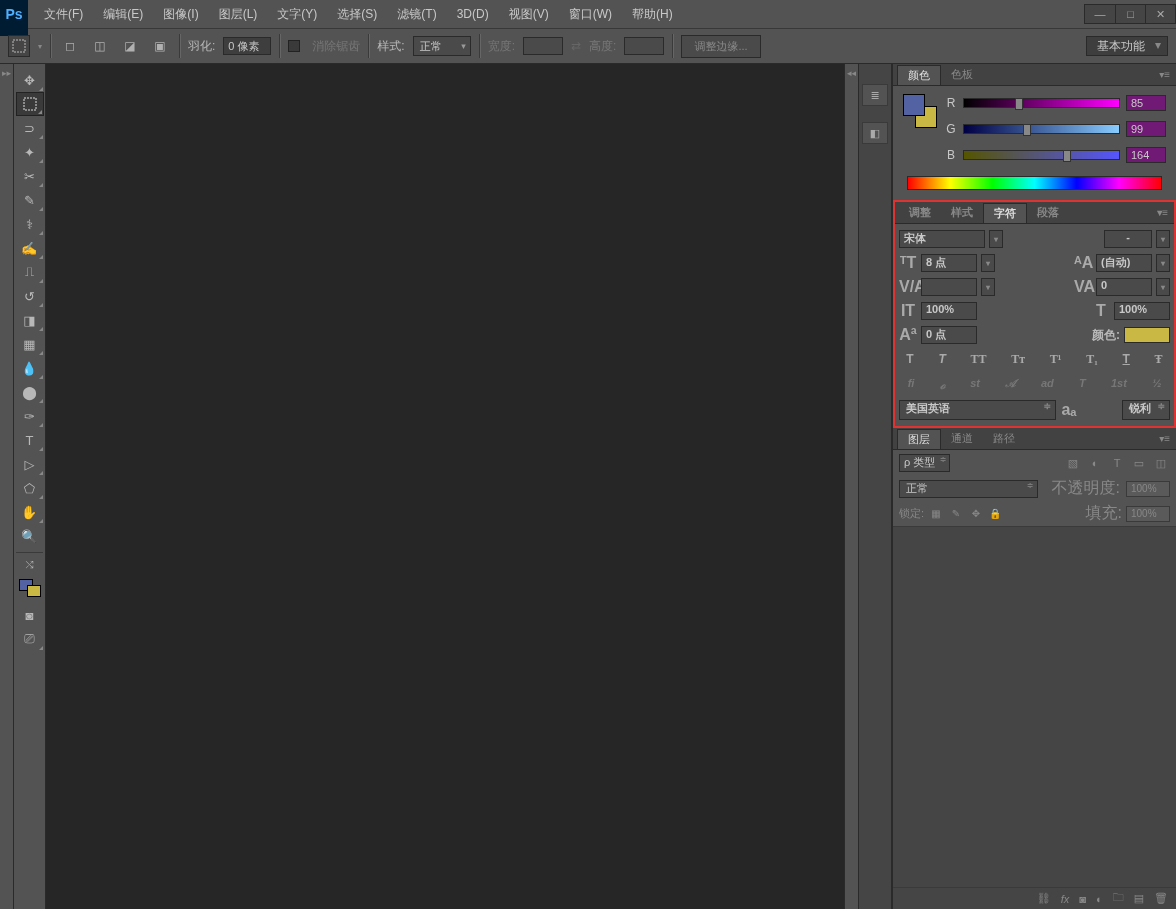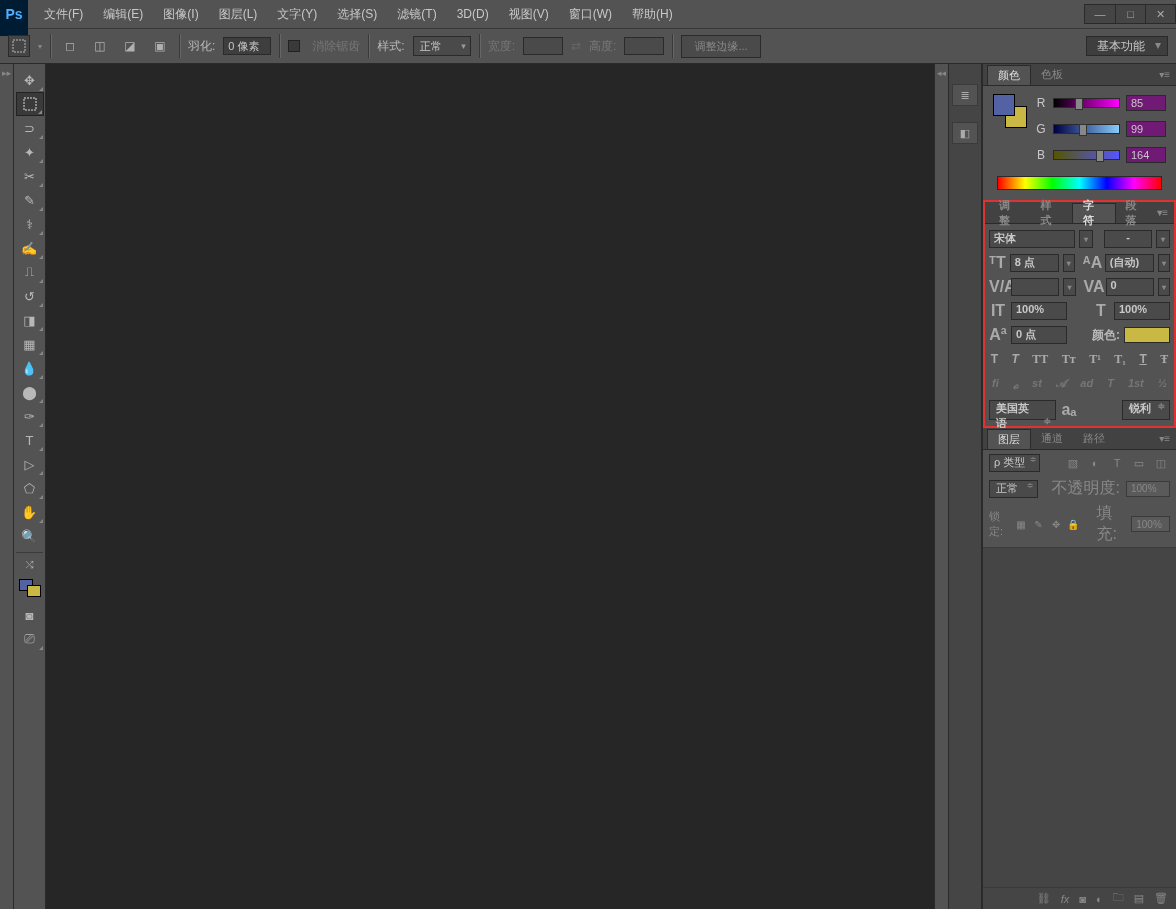--- a/index.html
+++ b/index.html
@@ -24,21 +24,21 @@
 .main-area { display:flex; height:845px; }
 .collapse-bar { width:14px; background:#535353; border-right:1px solid #2a2a2a; display:flex; align-items:flex-start; justify-content:center; padding-top:4px; color:#888; font-size:9px;}
 .collapse-bar.right{border-right:none; border-left:1px solid #2a2a2a;}
 .toolbox { width:32px; background:#535353; border-right:1px solid #2a2a2a; display:flex; flex-direction:column; padding-top:4px; }
 .tool { width:28px; height:24px; margin:0 auto; display:flex; align-items:center; justify-content:center; color:#b8b8b8; font-size:13px; position:relative;}
 .tool.active { background:#3a3a3a; border:1px solid #222; }
 .tool .tri { position:absolute; bottom:1px; right:1px; width:0; height:0; border-left:4px solid transparent; border-bottom:4px solid #888; }
 .canvas { flex:1; background:#262626; position:relative; }
 .dock-collapsed { width:34px; background:#454545; border-left:1px solid #2a2a2a; padding-top:20px; display:flex; flex-direction:column; align-items:center; gap:16px; border-right:1px solid #2a2a2a;}
 .dock-chip{ width:26px; height:22px; background:#535353; border:1px solid #3a3a3a; display:flex; align-items:center; justify-content:center; color:#aaa; font-size:11px;}
-.panels { width:194px; background:#535353; display:flex; flex-direction:column; border-left:1px solid #2a2a2a;}
+.panels { width:284px; background:#535353; display:flex; flex-direction:column; border-left:1px solid #2a2a2a;}
 .panel-tabs { display:flex; align-items:center; height:22px; background:#424242; border-bottom:1px solid #2a2a2a; padding-left:4px; position:relative;}
 .tab { padding:0 10px; height:20px; display:flex; align-items:center; color:#888; font-size:11px; cursor:default;}
 .tab.active { background:#535353; color:#ddd; border:1px solid #2a2a2a; border-bottom:none;}
 .panel-menu-icon { margin-left:auto; margin-right:6px; color:#888; font-size:10px;}
 .color-panel { padding:8px 10px 4px; }
 .swatch-box { position:relative; width:34px; height:34px; float:left; margin-right:8px;}
 .fg { position:absolute; top:0; left:0; width:22px; height:22px; background:#5362a3; border:1px solid #000;}
 .bg { position:absolute; bottom:0; right:0; width:22px; height:22px; background:#c9b843; border:1px solid #000;}
 .slider-row { display:flex; align-items:center; gap:6px; margin-bottom:8px; height:18px;}
 .slider-lbl { width:12px; text-align:center; color:#c8c8c8;}

